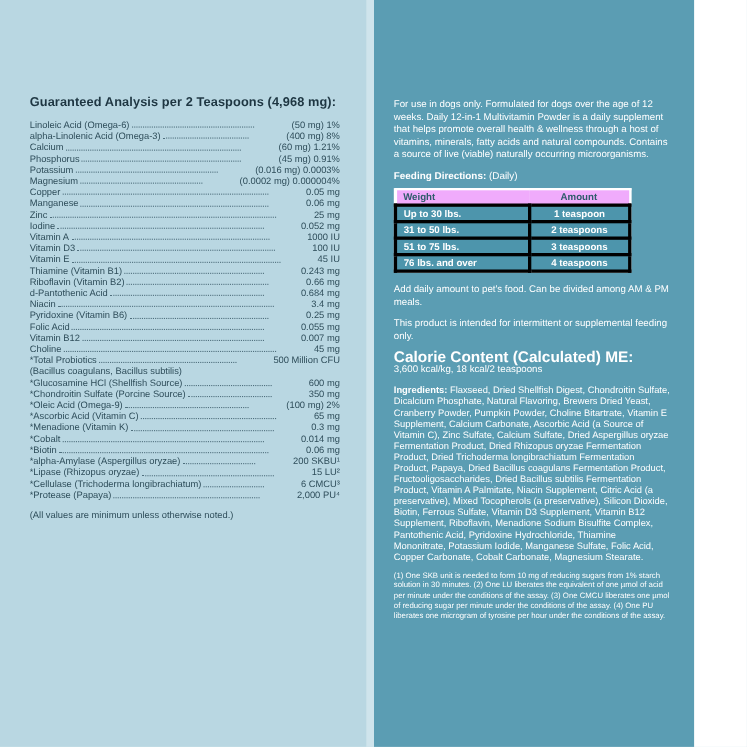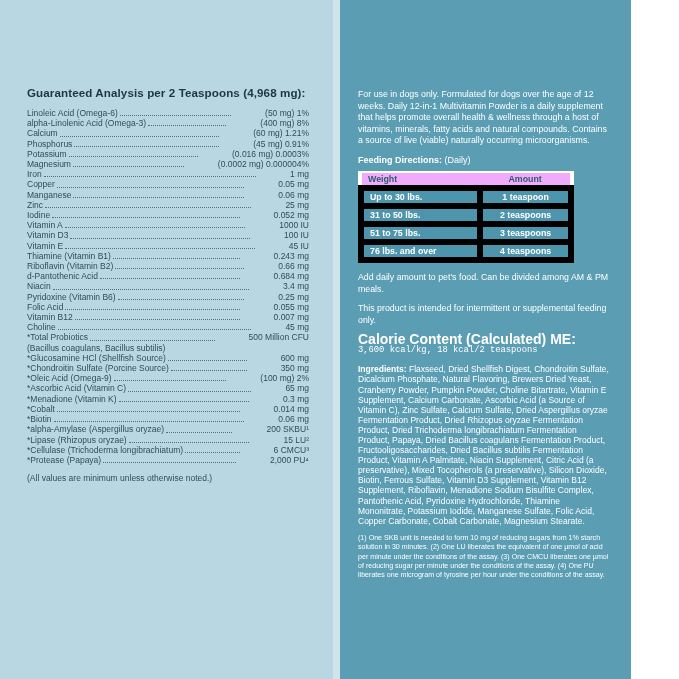--- a/index.html
+++ b/index.html
@@ -47,27 +47,27 @@
     width:216px; margin-bottom:9px;
     border:2px solid #ffffff;
   }
   table.feeding th {
     background:#f0abfc; color:#2e5a6b; font-size:8.8px; font-weight:bold;
     height:13px; padding:1px 2px 1px 6px; text-align:left;
   }
   table.feeding th.col-amount { text-align:center; padding-left:2px; }
   table.feeding td {
     background:#4d95ac; color:#ffffff; font-size:8.8px; font-weight:bold;
-    height:13px; padding:1px 2px 1px 6px; border:6px solid #000000;
+    height:13px; padding:1px 2px 1px 6px; border:3px solid #000000;
   }
   table.feeding td.col-amount { text-align:center; padding-left:2px; }
 
   .calorie-block { margin-bottom:8px; }
   .calorie-label { font-size:14px; font-weight:bold; line-height:11px; }
-  .calorie-value { font-size:8.8px; line-height:11px;font-family:Liberation Mono, monospace; }
+  .calorie-value { font-size:8.8px; line-height:11px; }
 
   .ingredients { font-size:8.5px; line-height:10.1px; margin-bottom:8px; }
   .footnotes { font-size:7.1px; line-height:9.4px; }
 </style>
 </head>
 <body>
 
 <div class="panel panel-left">
   <div class="ga-title">Guaranteed Analysis per 2 Teaspoons (4,968 mg):</div>
   <div class="ga-list" id="ga-list">
@@ -93,25 +93,20 @@
       </div>
       <div class="ga-row">
         <span class="ga-name">Potassium</span>
         <span class="ga-dots"></span>
         <span class="ga-value">(0.016 mg) 0.0003%</span>
       </div>
       <div class="ga-row">
         <span class="ga-name">Magnesium</span>
         <span class="ga-dots"></span>
         <span class="ga-value">(0.0002 mg) 0.000004%</span>
-      </div>
-      <div class="ga-row">
-        <span class="ga-name">Iron</span>
-        <span class="ga-dots"></span>
-        <span class="ga-value">1 mg</span>
       </div>
       <div class="ga-row">
         <span class="ga-name">Copper</span>
         <span class="ga-dots"></span>
         <span class="ga-value">0.05 mg</span>
       </div>
       <div class="ga-row">
         <span class="ga-name">Manganese</span>
         <span class="ga-dots"></span>
         <span class="ga-value">0.06 mg</span>

